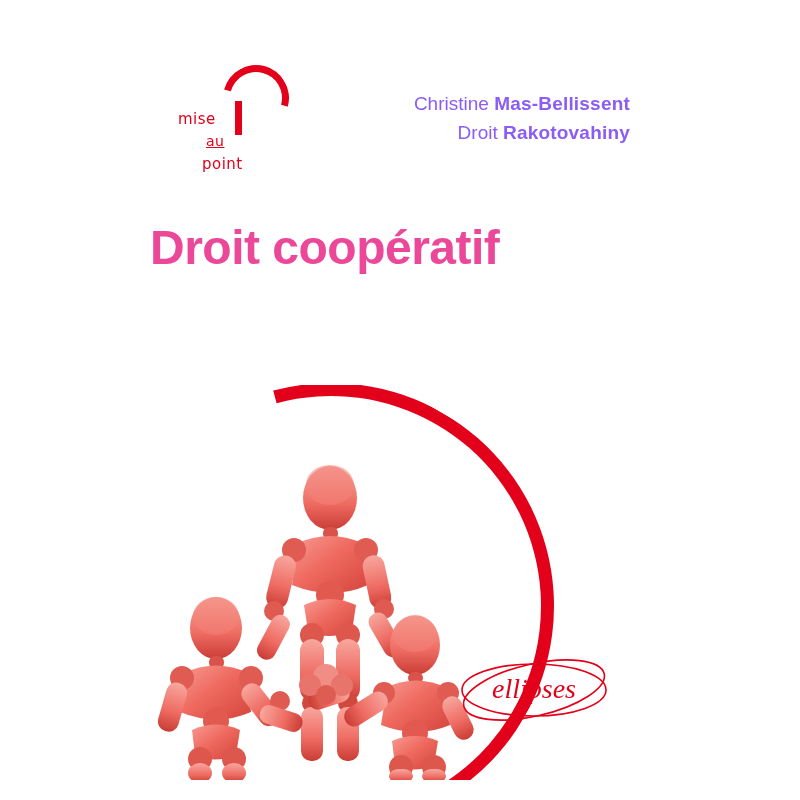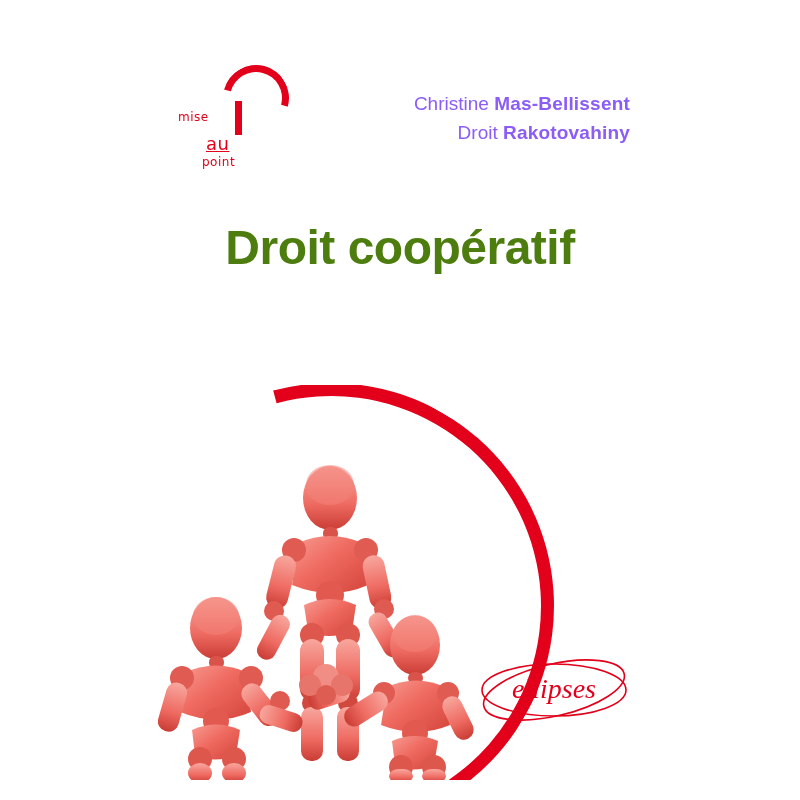--- a/index.html
+++ b/index.html
@@ -45,32 +45,32 @@
     position: absolute;
     left: 57px;
     top: 36px;
     width: 7px;
     height: 34px;
     background: #e2001a;
   }
   .logo-word {
     position: absolute;
     color: #e2001a;
-    font-size: 12px;
+    font-size: 15px;
     letter-spacing: 0.5px;
     font-family: "DejaVu Sans", sans-serif;
   }
   .logo-mise {
     left: 0px;
     top: 45px;
   }
   .logo-au {
     left: 28px;
     top: 68px;
-    font-size: 18px;
+    font-size: 14px;
     text-decoration: underline;
   }
   .logo-point {
     left: 24px;
     top: 90px;
   }
 
   
   .authors {
     position: absolute;
@@ -92,24 +92,24 @@
     font-weight: bold;
     letter-spacing: 0.2px;
   }
 
   
   .title {
     position: absolute;
     left: 0;
     top: 200px;
     width: 500px;
-    text-align: center;
+    text-align: left;
     font-size: 48px;
     font-weight: bold;
-    color: #4d7c0f;
+    color: #ec4899;
     letter-spacing: -0.5px;
   }
 
   
   .artwork {
     position: absolute;
     left: 8px;
     top: 365px;
     width: 420px;
     height: 395px;
@@ -140,21 +140,21 @@
     position: absolute;
     left: 0;
     top: 0;
     width: 420px;
     height: 395px;
   }
 
   
   .publisher {
     position: absolute;
-    left: 324px;
+    left: 304px;
     top: 630px;
     width: 160px;
     height: 80px;
   }
   .publisher svg {
     display: block;
   }
 </style>
 </head>
 <body>

